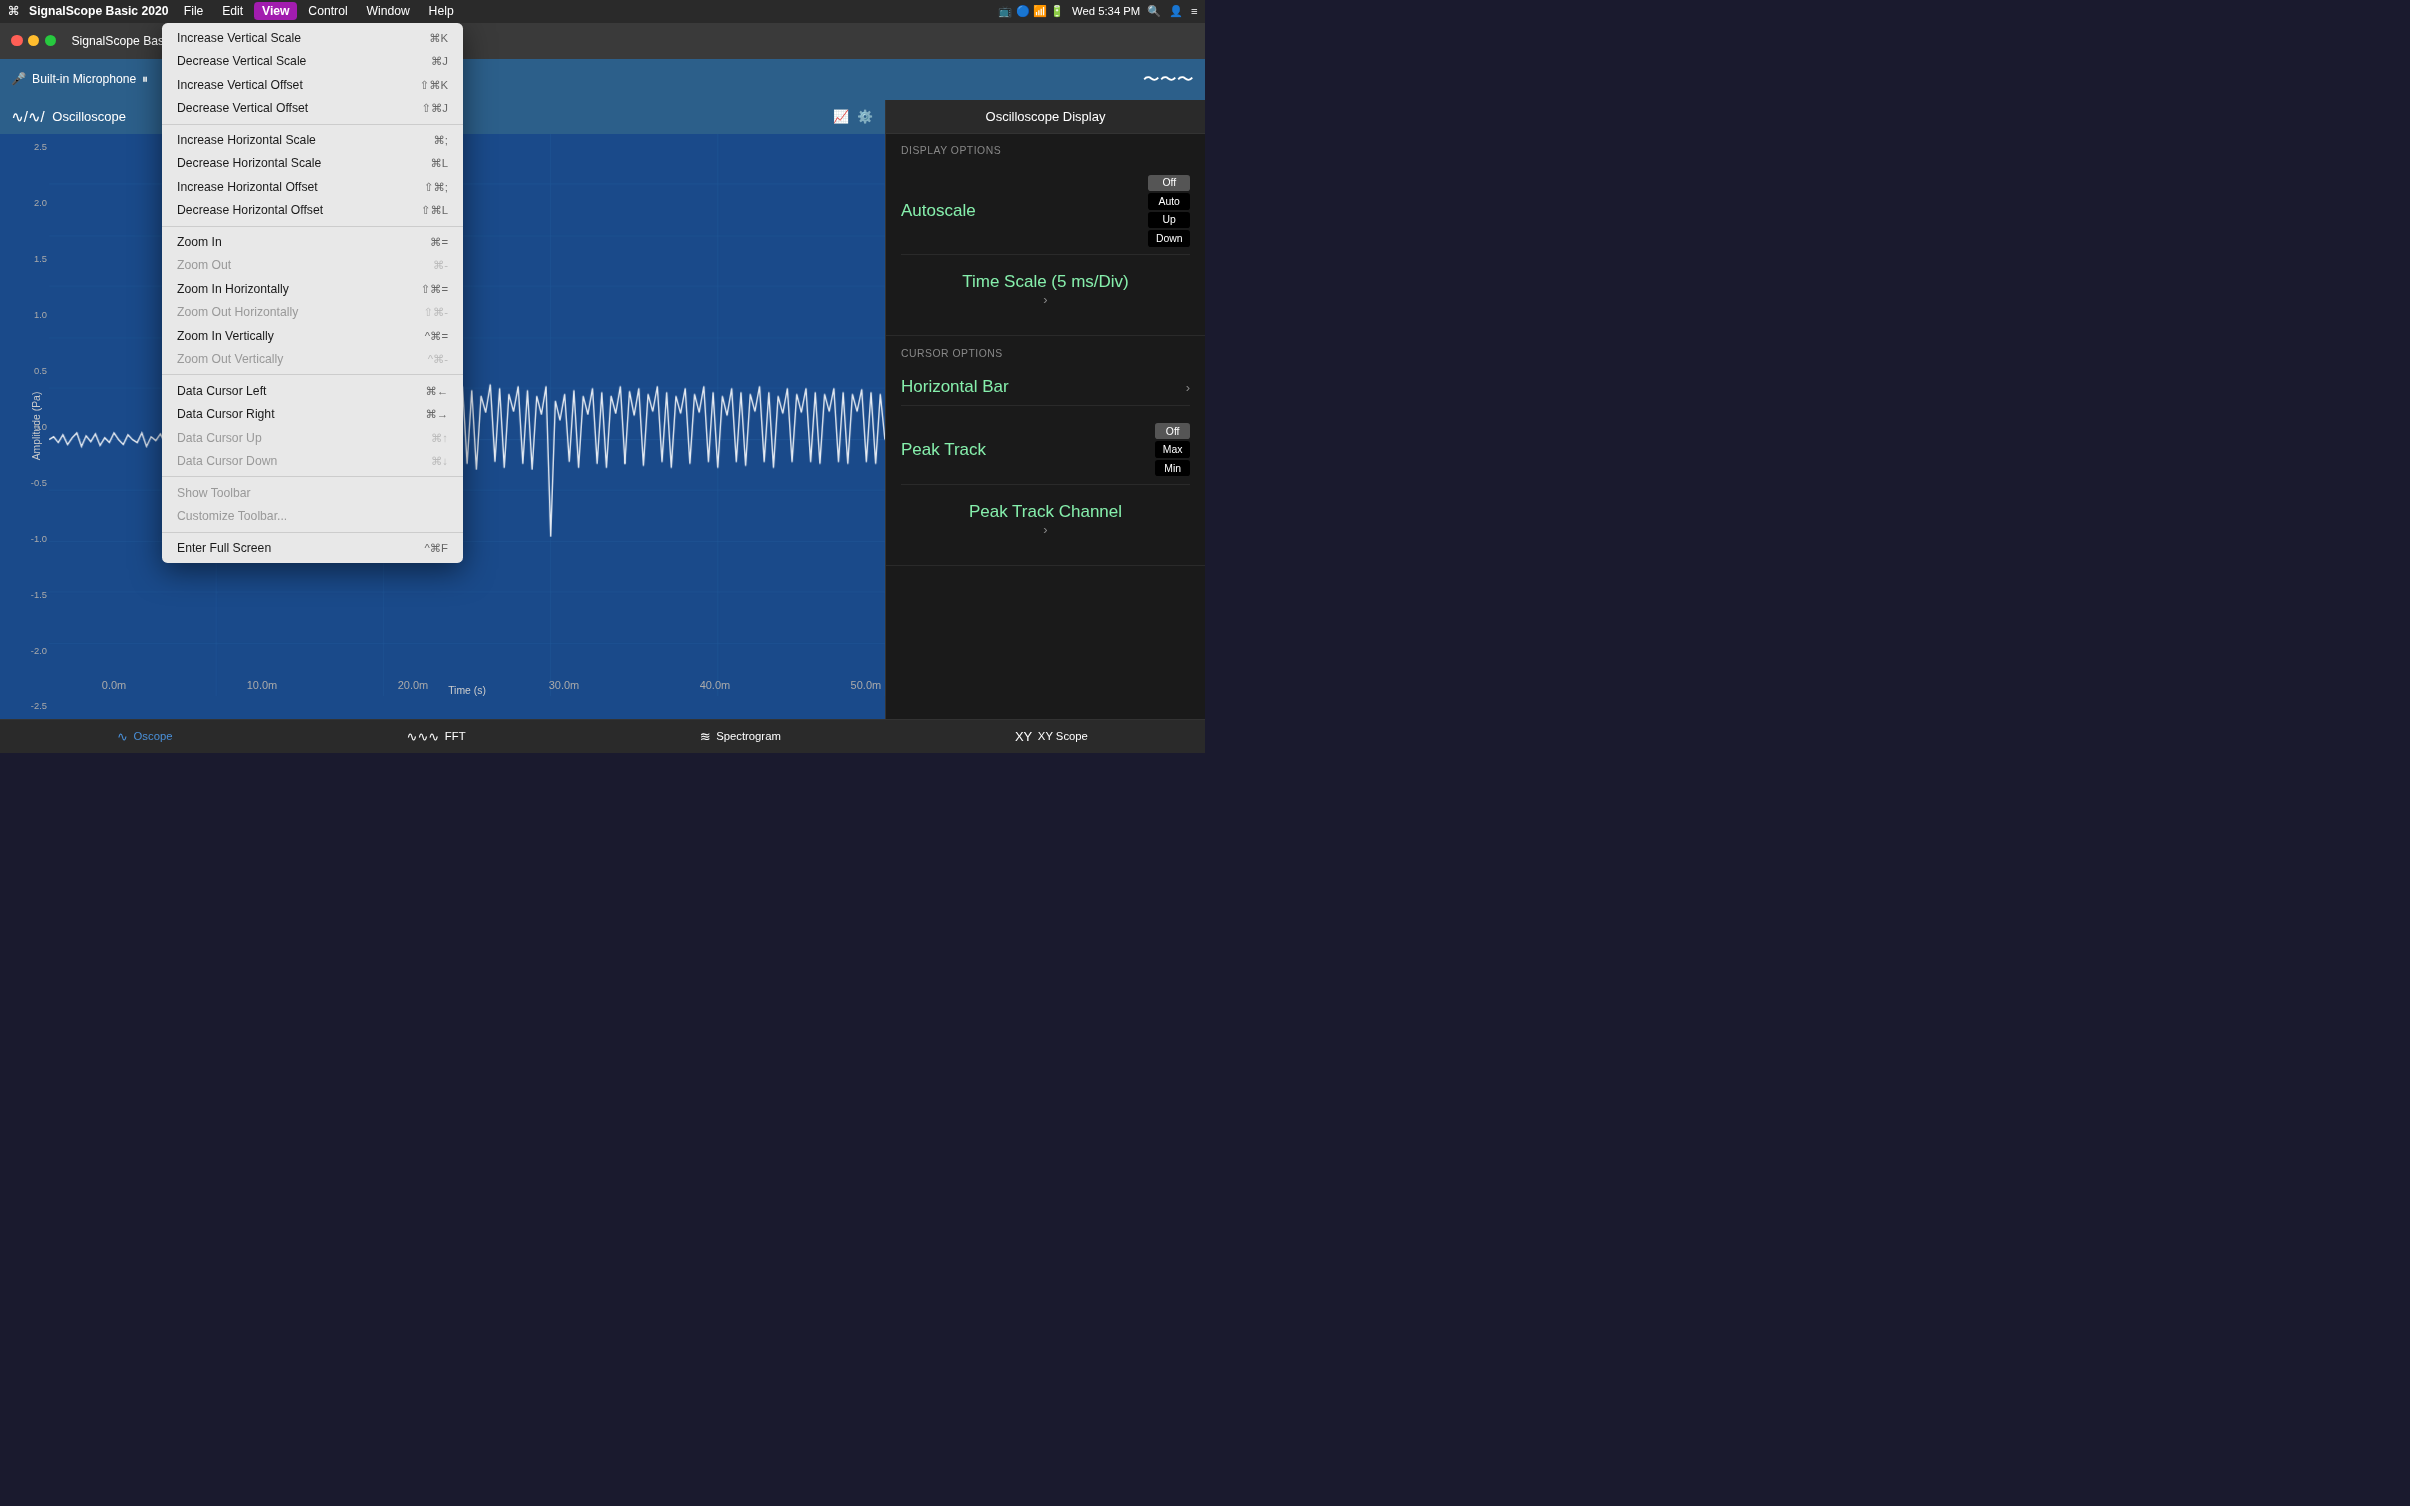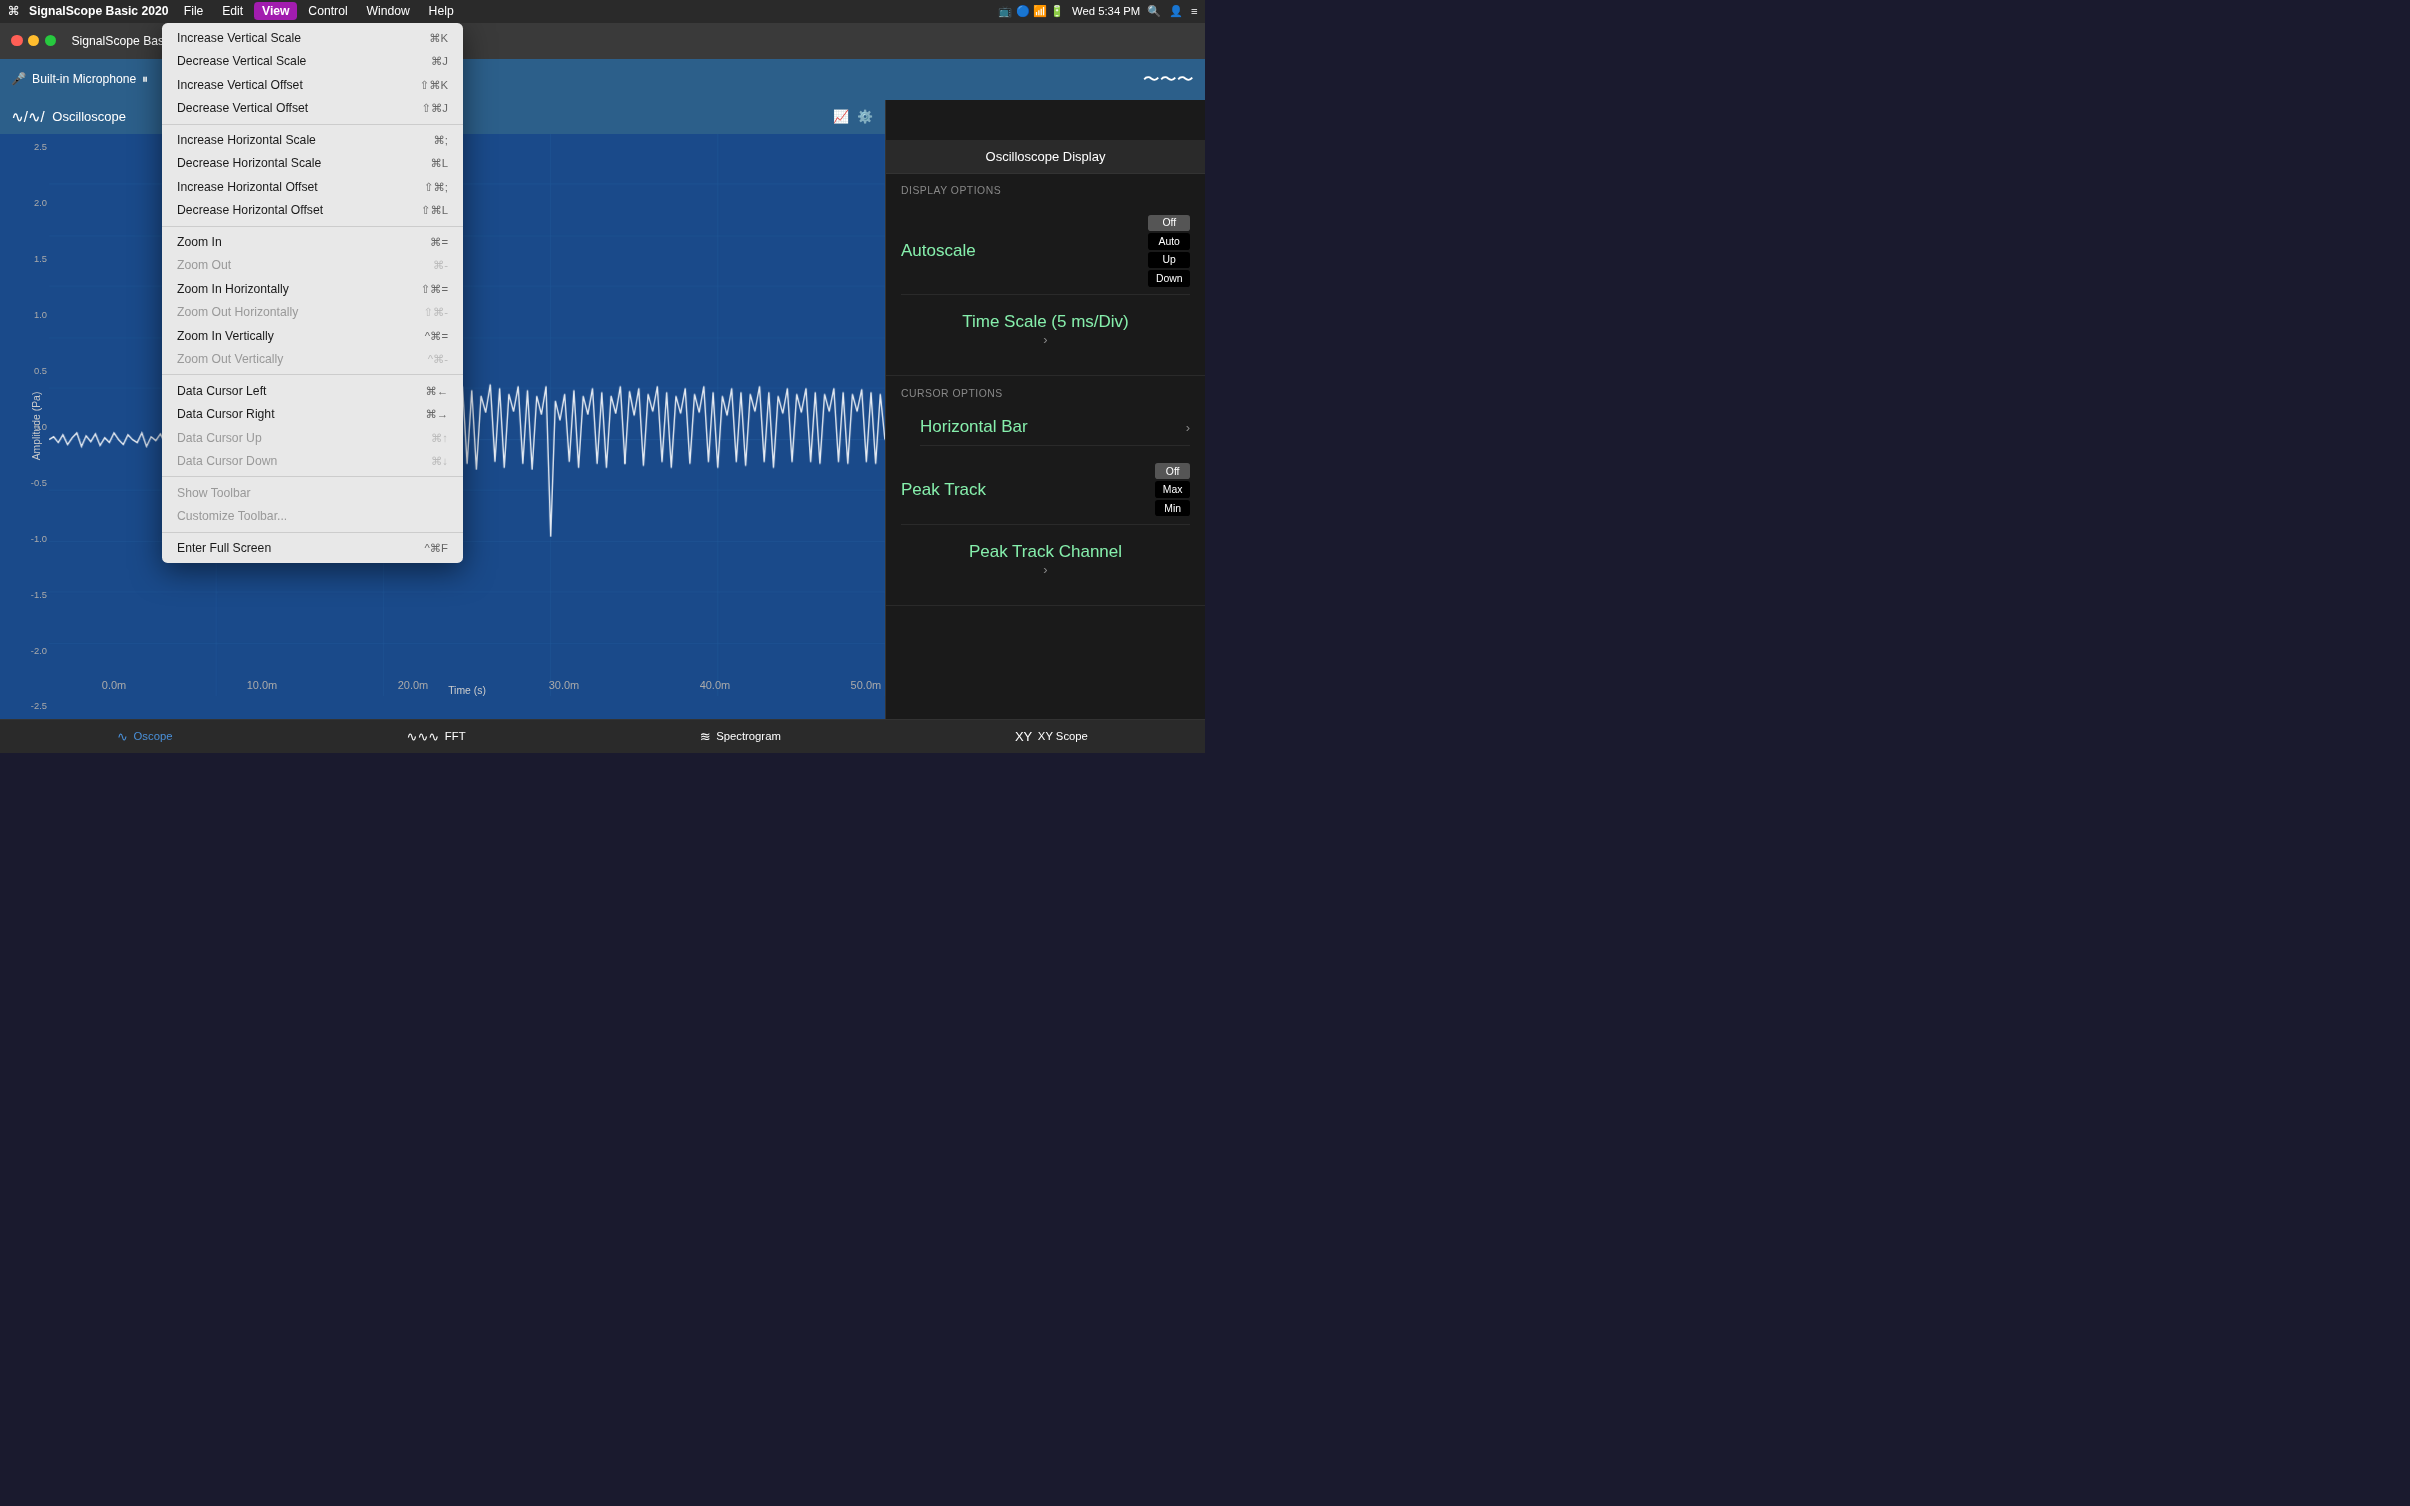--- a/index.html
+++ b/index.html
@@ -198,21 +198,20 @@
     .panel-header {
       height: 34px;
       background: #2a2a2a;
       display: flex;
       align-items: center;
       justify-content: center;
       color: #fff;
       font-size: 13px;
       font-weight: 500;
       border-bottom: 0.9px solid #333;
-      margin-top: 40px;
     }
     .panel-section {
       padding: 11.3px 15px;
       border-bottom: 0.9px solid #2a2a2a;
     }
     .section-label {
       font-size: 10.4px;
       color: #888;
       letter-spacing: 0.5px;
       margin-bottom: 11.3px;
@@ -451,21 +450,21 @@
           <button class="btn-sm btn-default">Down</button>
         </div>
       </div>
       <div class="panel-row" style="cursor:pointer;flex-direction:column;">
         <span class="panel-row-label">Time Scale (5 ms/Div)</span>
         <span class="panel-row-arrow">›</span>
       </div>
     </div>
     <div class="panel-section">
       <div class="section-label">CURSOR OPTIONS</div>
-      <div class="panel-row" style="cursor:pointer;margin-left:19px;">
+      <div class="panel-row" style="cursor:pointer;">
         <span class="panel-row-label">Horizontal Bar</span>
         <span class="panel-row-arrow">›</span>
       </div>
       <div class="panel-row">
         <span class="panel-row-label">Peak Track</span>
         <div class="btn-group">
           <button class="btn-sm btn-off">Off</button>
           <button class="btn-sm btn-default">Max</button>
           <button class="btn-sm btn-default">Min</button>
         </div>

